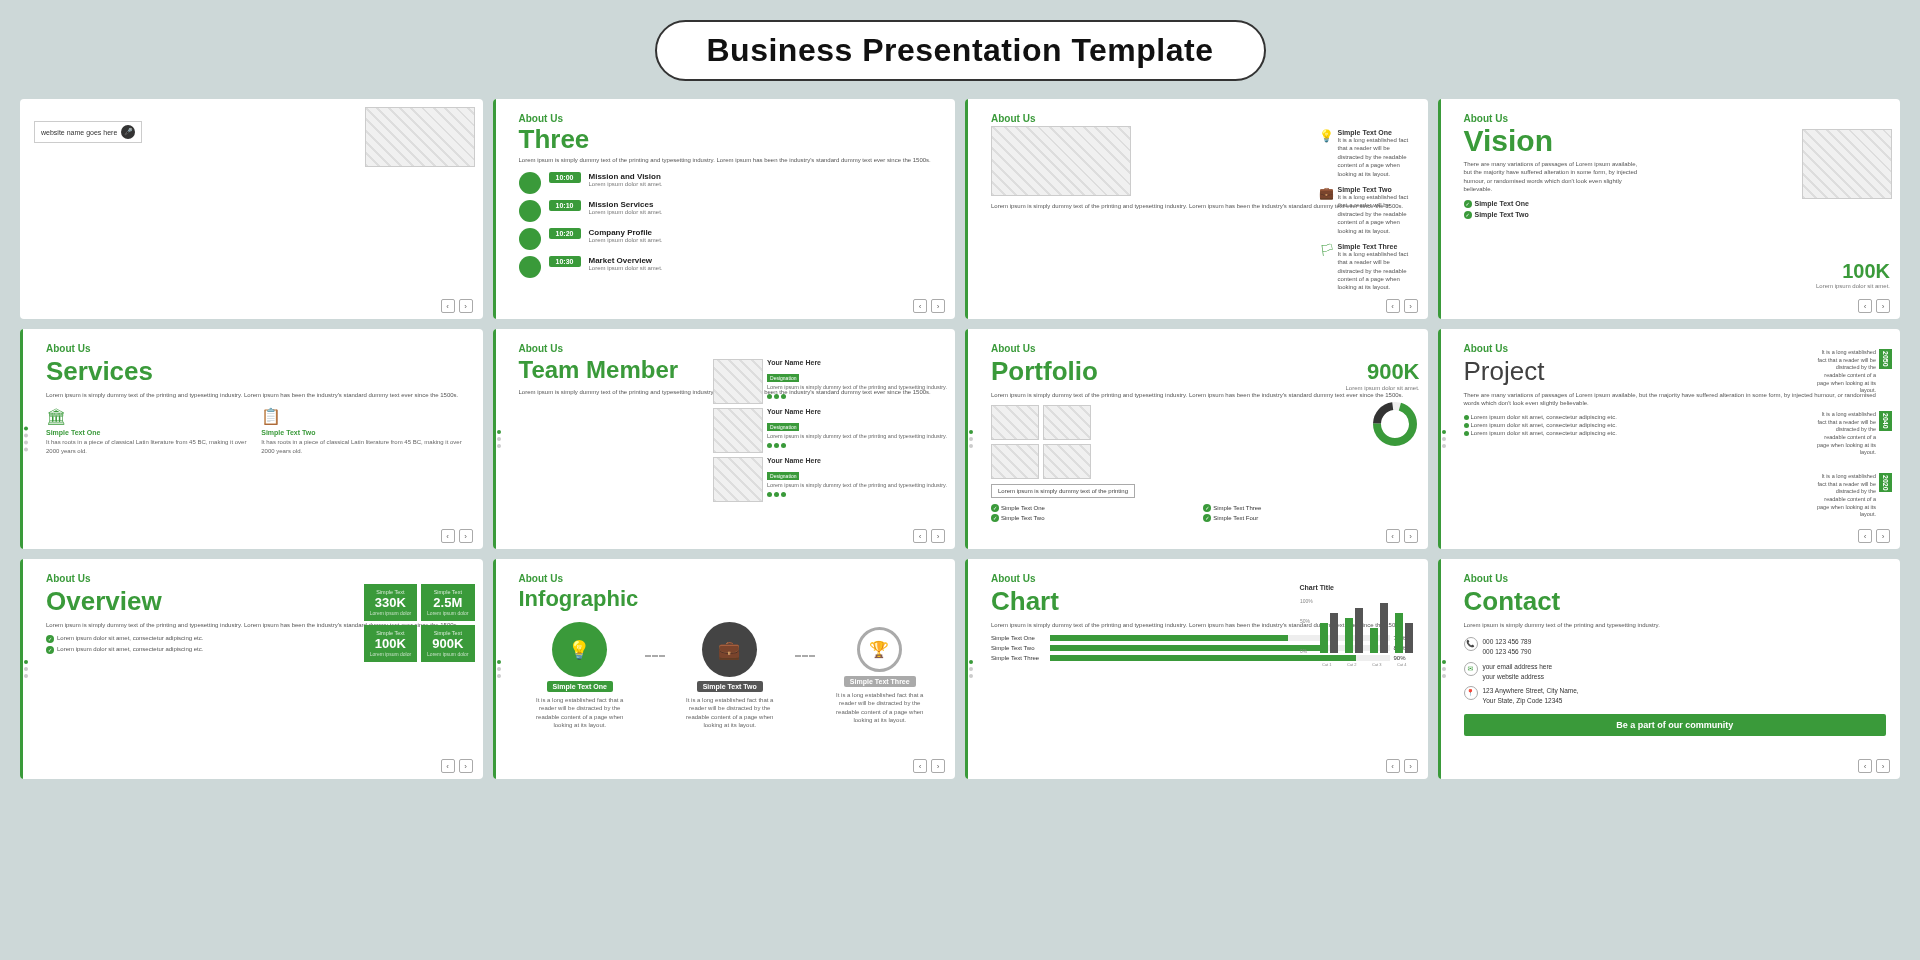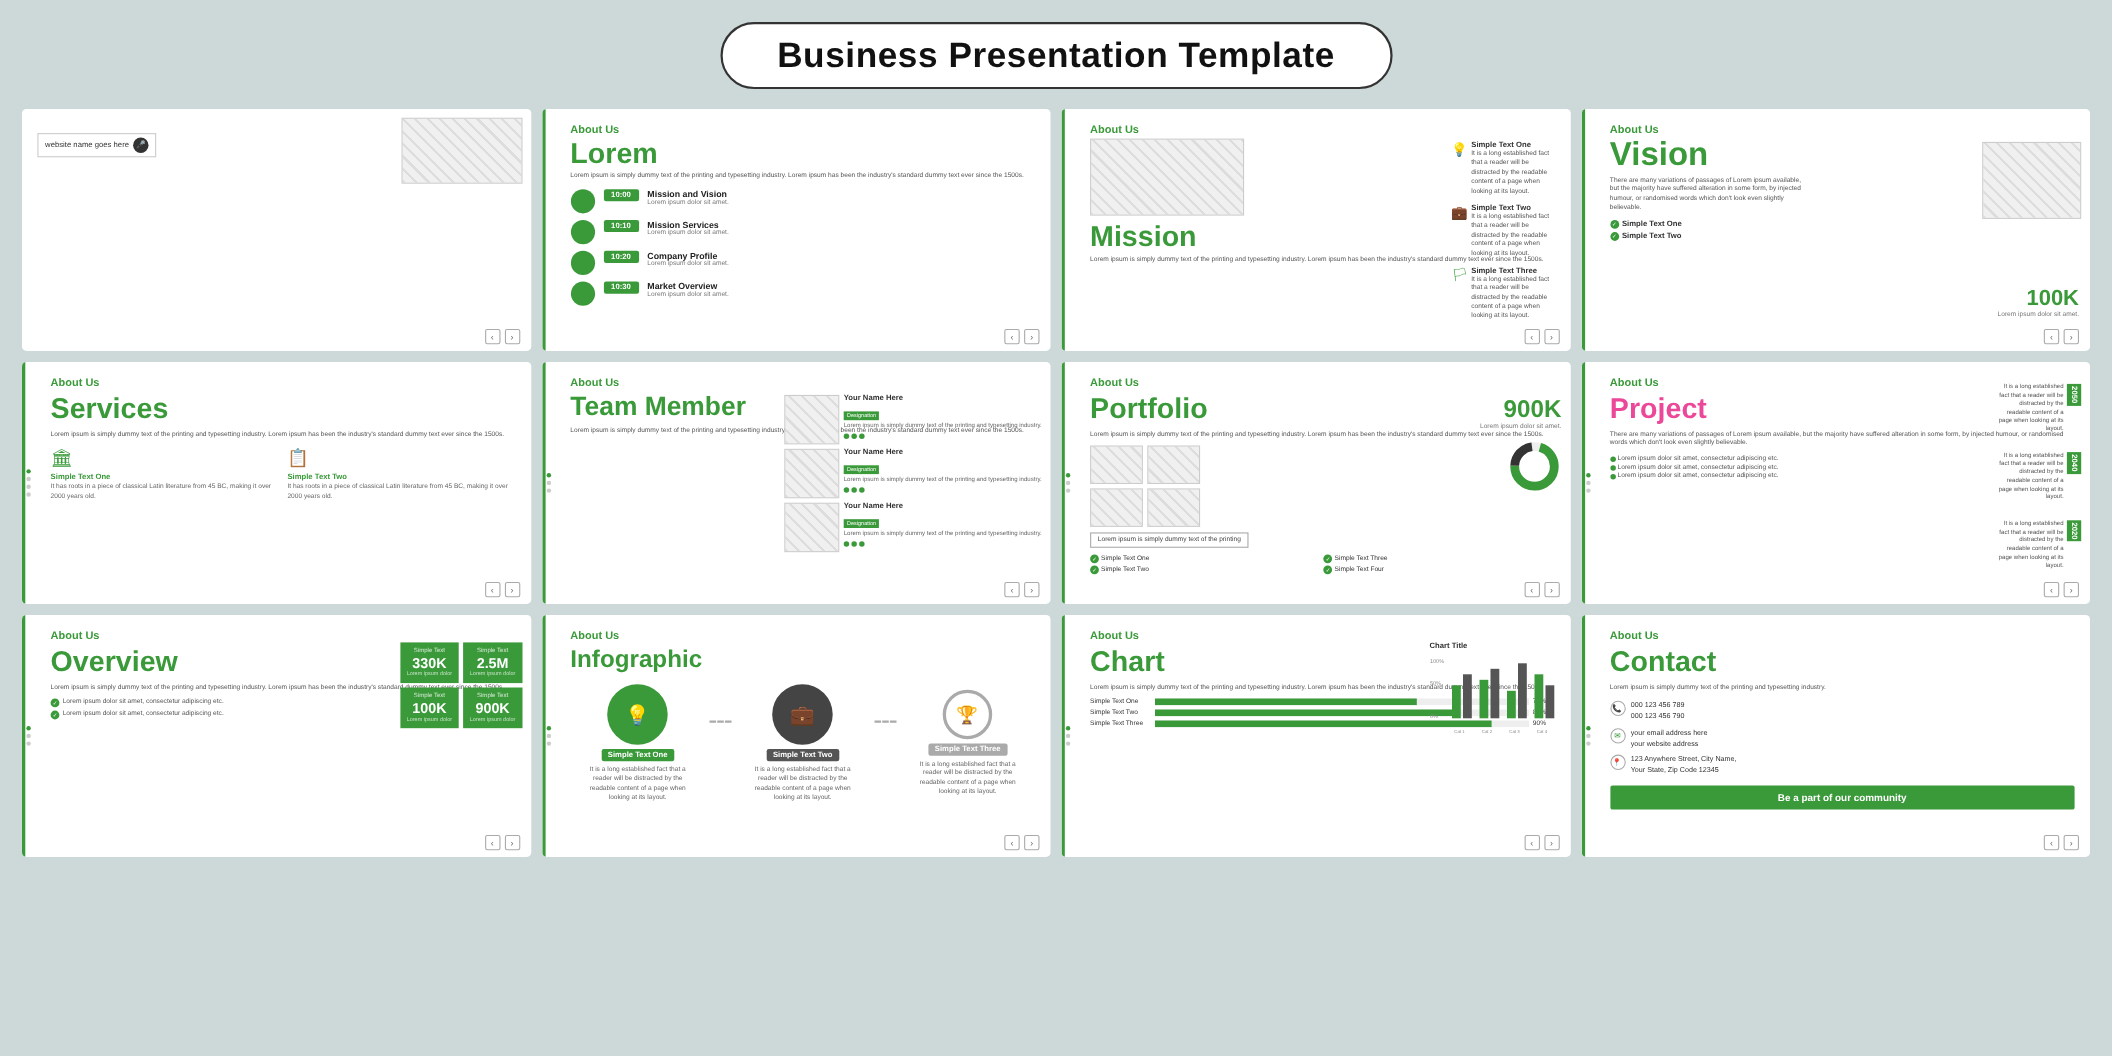--- a/index.html
+++ b/index.html
@@ -171,21 +171,21 @@
     .s7-stat { position: absolute; top: 30px; right: 8px; text-align: right; }
     .s7-stat-num { font-size: 22px; font-weight: 900; color: #3a9a3a; }
     .s7-stat-desc { font-size: 6px; color: #777; }
     .s7-button { background: white; border: 1px solid #aaa; padding: 3px 6px; font-size: 6px; color: #444; margin-top: 4px; display: inline-block; }
     .s7-checks { display: grid; grid-template-columns: 1fr 1fr; gap: 2px; margin-top: 6px; }
     .s7-check { display: flex; align-items: center; gap: 2px; font-size: 6px; color: #333; }
     .s7-check-icon { width: 8px; height: 8px; background: #3a9a3a; border-radius: 50%; display: flex; align-items: center; justify-content: center; }
     .s7-check-icon::after { content: '✓'; color: white; font-size: 5px; }
 
     
-    .s8-title { font-size: 26px; font-weight: 700; color: #ec4899; }
+    .s8-title { font-size: 26px; font-weight: 400; color: #404040; }
     .s8-desc { font-size: 6px; color: #555; line-height: 1.4; margin: 4px 0 6px; }
     .s8-bullets { display: flex; flex-direction: column; gap: 2px; }
     .s8-bullet { display: flex; align-items: flex-start; gap: 2px; font-size: 6px; color: #555; }
     .s8-bullet-dot { width: 5px; height: 5px; background: #3a9a3a; border-radius: 50%; margin-top: 1px; flex-shrink: 0; }
 
     
     .s9-title { font-size: 26px; font-weight: 900; color: #3a9a3a; }
     .s9-desc { font-size: 6px; color: #555; line-height: 1.4; margin: 4px 0 6px; }
     .s9-stats { display: grid; grid-template-columns: 1fr 1fr; gap: 4px; position: absolute; right: 8px; top: 25px; }
     .s9-stat-box {
@@ -287,21 +287,21 @@
     <div class="slide-nav-arrows">
       <div class="nav-arrow">‹</div>
       <div class="nav-arrow">›</div>
     </div>
   </div>
 
   <div class="slide" style="padding-left:18px;">
     <div class="left-bar"></div>
     <div class="slide-content">
       <div class="s2-header">About Us</div>
-      <div class="s2-title green">Lorem</div>
+      <div class="s2-title green">Three</div>
       <div class="s2-desc">Lorem ipsum is simply dummy text of the printing and typesetting industry. Lorem ipsum has been the industry's standard dummy text ever since the 1500s.</div>
       <div class="s2-timeline">
         <div class="s2-item">
           <div class="s2-circle"></div>
           <div>
             <div class="s2-time-badge">10:00</div>
           </div>
           <div class="s2-item-content">
             <div class="s2-item-title">Mission and Vision</div>
             <div class="s2-item-desc">Lorem ipsum dolor sit amet.</div>
@@ -343,21 +343,20 @@
       <div class="nav-arrow">‹</div>
       <div class="nav-arrow">›</div>
     </div>
   </div>
 
   <div class="slide" style="padding-left:18px;">
     <div class="left-bar"></div>
     <div class="slide-content">
       <div class="s3-header">About Us</div>
       <div class="s3-img"></div>
-      <div class="s3-title green">Mission</div>
       <div class="s3-desc">Lorem ipsum is simply dummy text of the printing and typesetting industry. Lorem ipsum has been the industry's standard dummy text ever since the 1500s.</div>
     </div>
     <div class="s3-side">
       <div class="s3-side-item">
         <div class="s3-side-icon">💡</div>
         <div>
           <div class="s3-side-label">Simple Text One</div>
           <div class="s3-side-text">It is a long established fact that a reader will be distracted by the readable content of a page when looking at its layout.</div>
         </div>
       </div>

